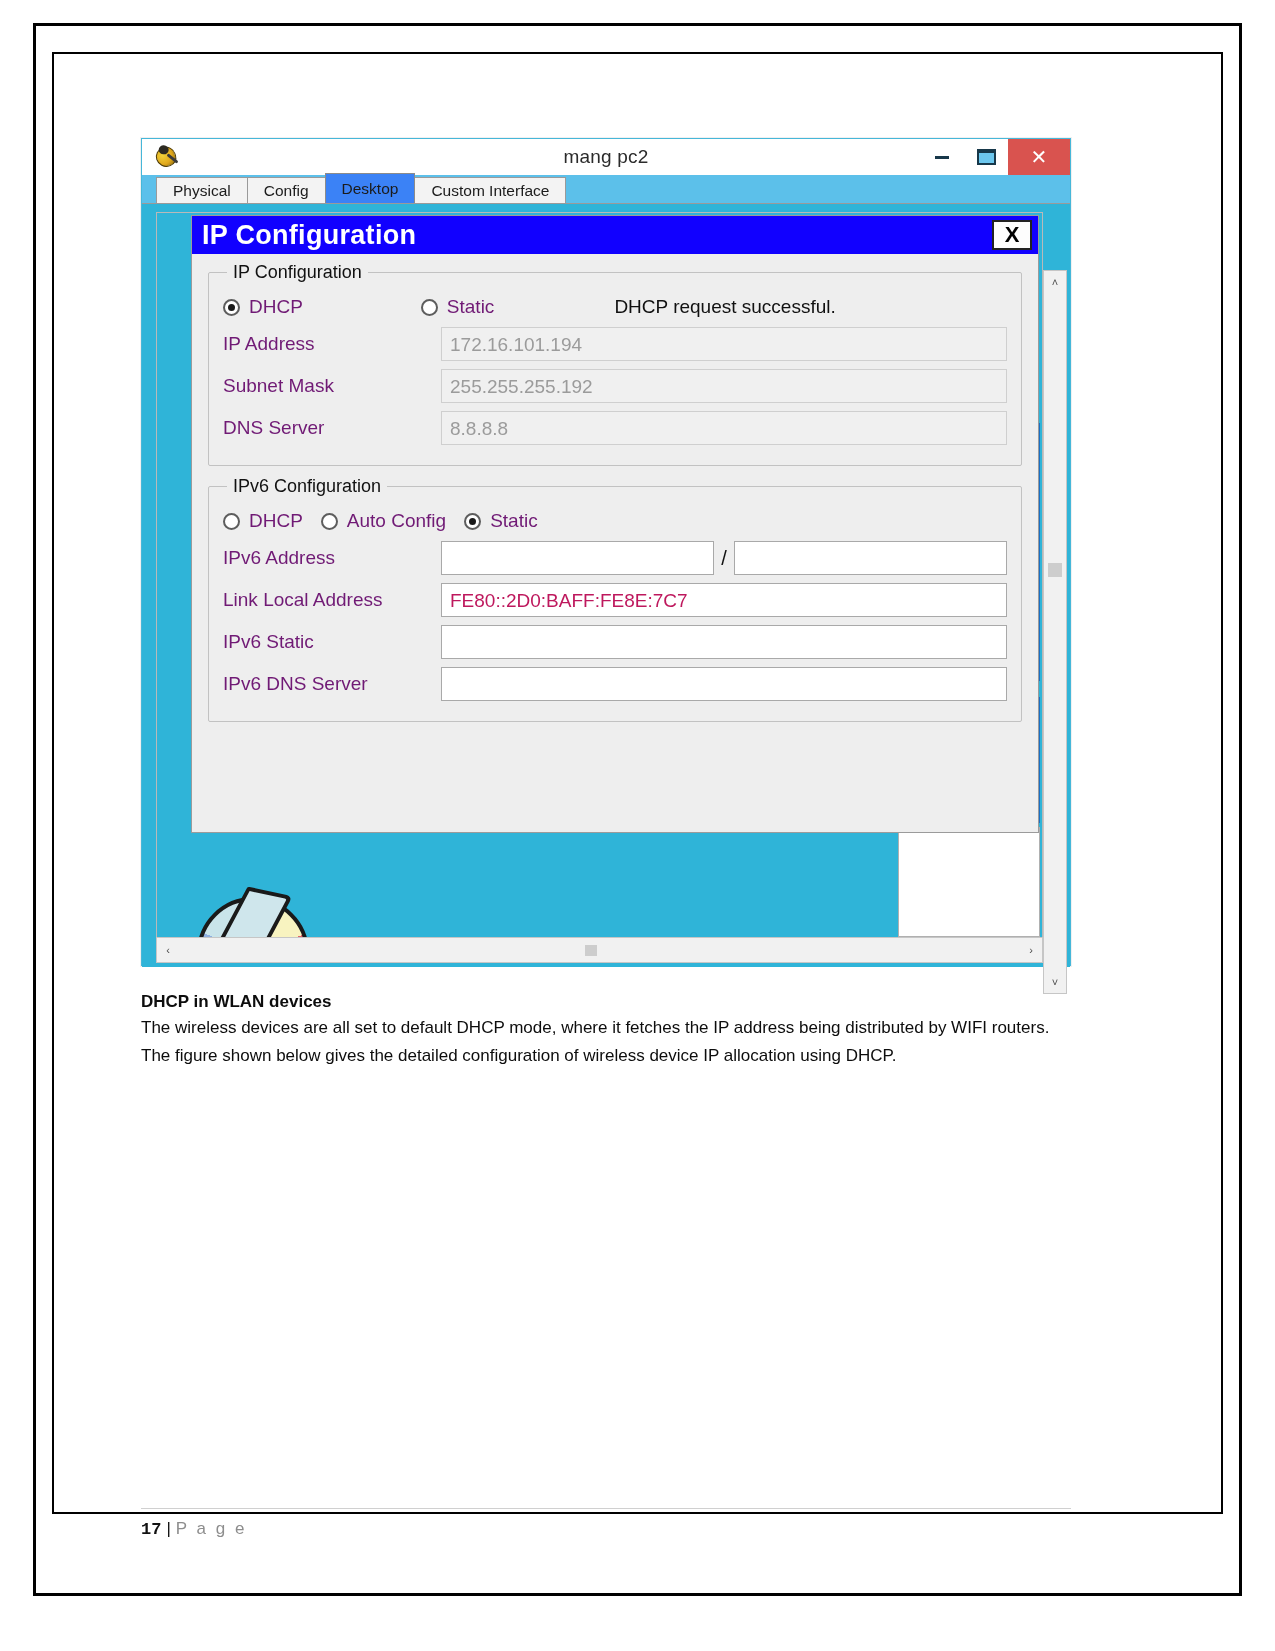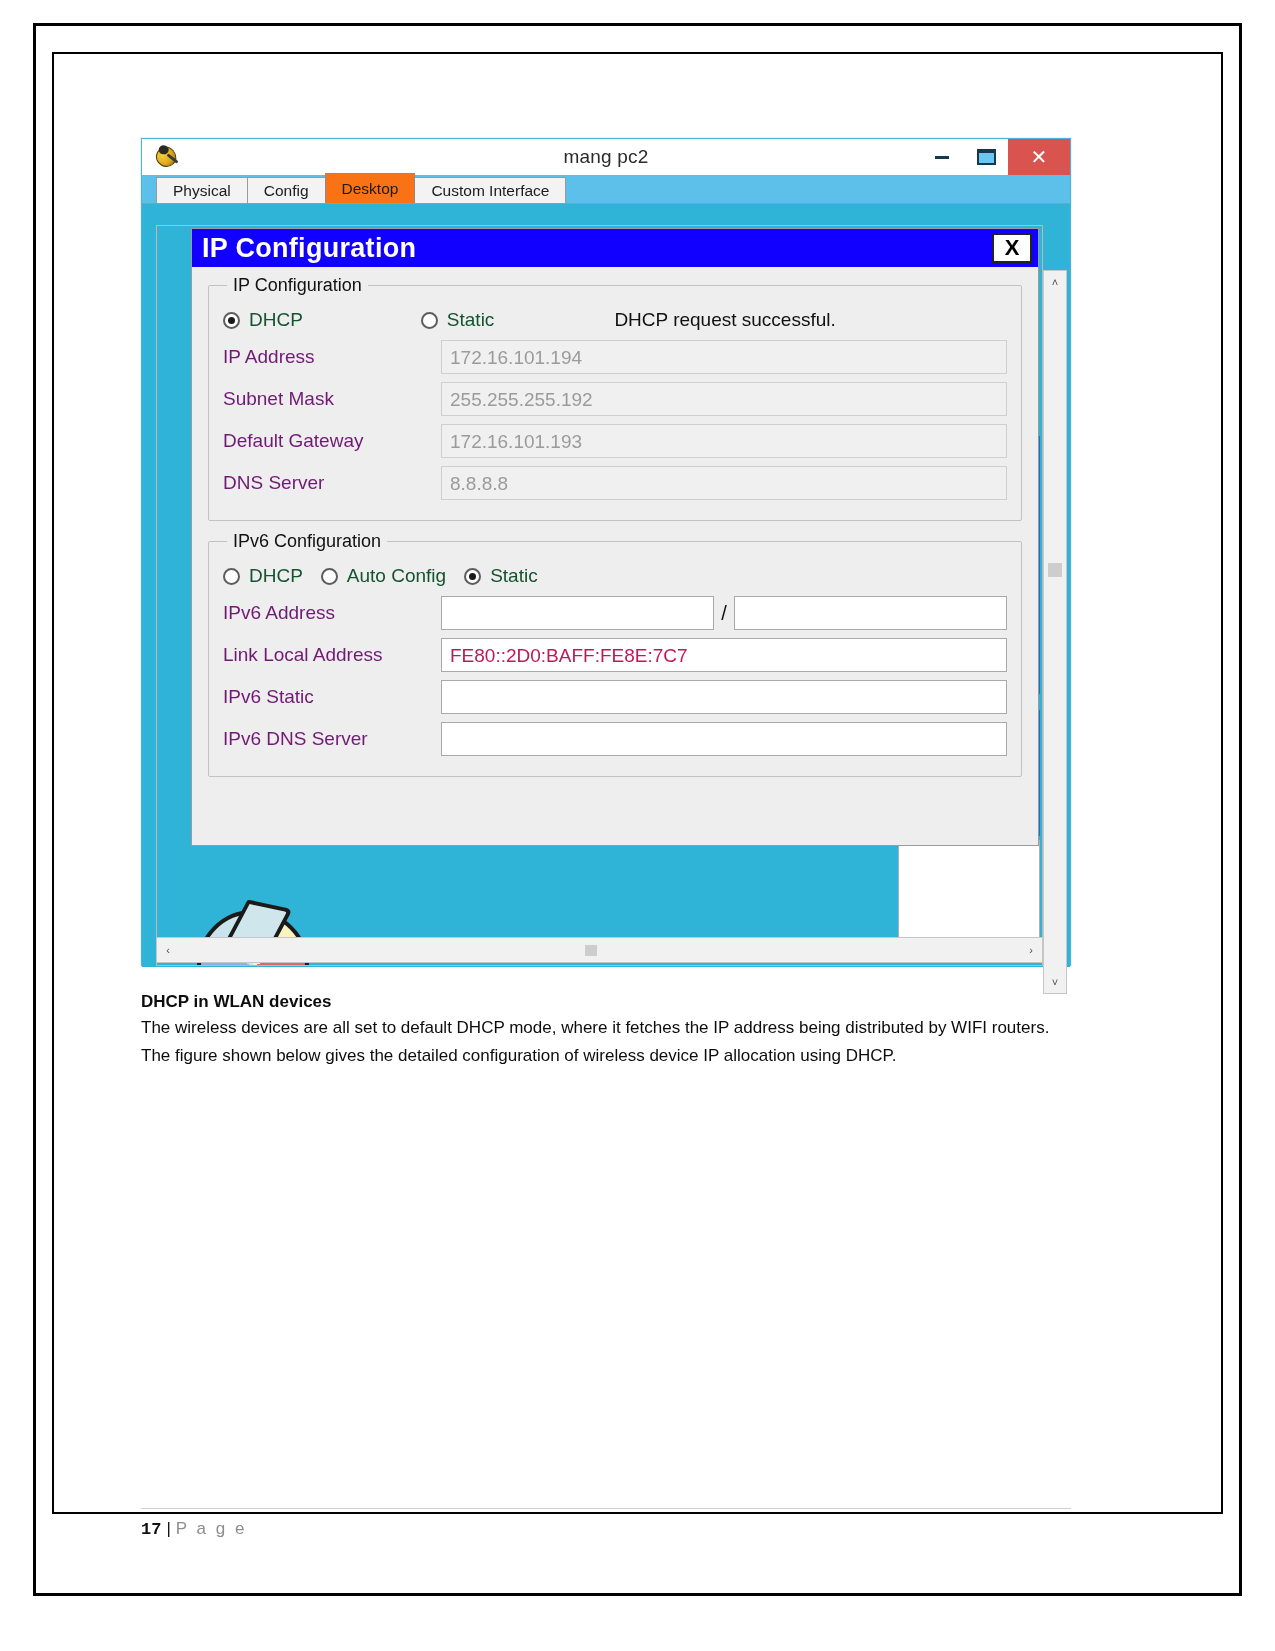--- a/index.html
+++ b/index.html
@@ -89,33 +89,33 @@
     height:26px;line-height:26px;
     padding:0 16px;
     background:#f3f3f3;
     border:1px solid #9a9a9a;
     border-bottom:none;
     font-size:15.5px;color:#1b1b1b;
     margin-right:-1px;
     box-sizing:border-box;
   }
   .tab.active{
-    background:#f97316;height:30px;line-height:29px;
+    background:#3b82f6;height:30px;line-height:29px;
     border-color:#8b8b8b;
     position:relative;z-index:3;
   }
 
   
   #client{
     position:relative;
     height:calc(828px - 36px - 28px);
     background:#2fb4d8;
     border-top:1px solid #9a9a9a;
     box-sizing:border-box;
-    padding:21px 3px 3px 14px;
+    padding:8px 3px 3px 14px;
   }
   #desktop-pane{
     position:relative;
     width:887px;height:741px;
     background:#2fb4d8;
     border:1px solid #b9b9b9;
     box-sizing:border-box;
     overflow:hidden;
   }
   
@@ -196,21 +196,21 @@
     border-radius:2px;
     margin:0 0 10px 0;
     padding:4px 14px 12px 14px;
     background:#eeeeee;
   }
   fieldset.grp > legend{
     font-size:18px;color:#111;padding:0 6px;margin-left:4px;
   }
   .radio-row{display:flex;align-items:center;height:40px;}
   .radio{
-    display:inline-flex;align-items:center;margin-right:10px;font-size:19px;color:#14532d;
+    display:inline-flex;align-items:center;margin-right:10px;font-size:19px;color:#701a75;
   }
   .rbtn{
     width:17px;height:17px;border-radius:50%;
     border:2px solid #5d5d5d;background:#fff;
     margin-right:9px;display:inline-block;position:relative;flex:none;
     box-sizing:border-box;
   }
   .rbtn.on:after{
     content:"";position:absolute;left:3px;top:3px;width:7px;height:7px;
     border-radius:50%;background:#1a1a1a;
@@ -353,24 +353,20 @@
 
               <div class="field-row">
                 <span class="field-label">IP Address</span>
                 <span class="field-box">172.16.101.194</span>
               </div>
               <div class="field-row">
                 <span class="field-label">Subnet Mask</span>
                 <span class="field-box">255.255.255.192</span>
               </div>
               <div class="field-row">
-                <span class="field-label">Default Gateway</span>
-                <span class="field-box">172.16.101.193</span>
-              </div>
-              <div class="field-row">
                 <span class="field-label">DNS Server</span>
                 <span class="field-box">8.8.8.8</span>
               </div>
             </fieldset>
 
             <fieldset class="grp">
               <legend>IPv6 Configuration</legend>
 
               <div class="v6-radio-row">
                 <label class="radio">

